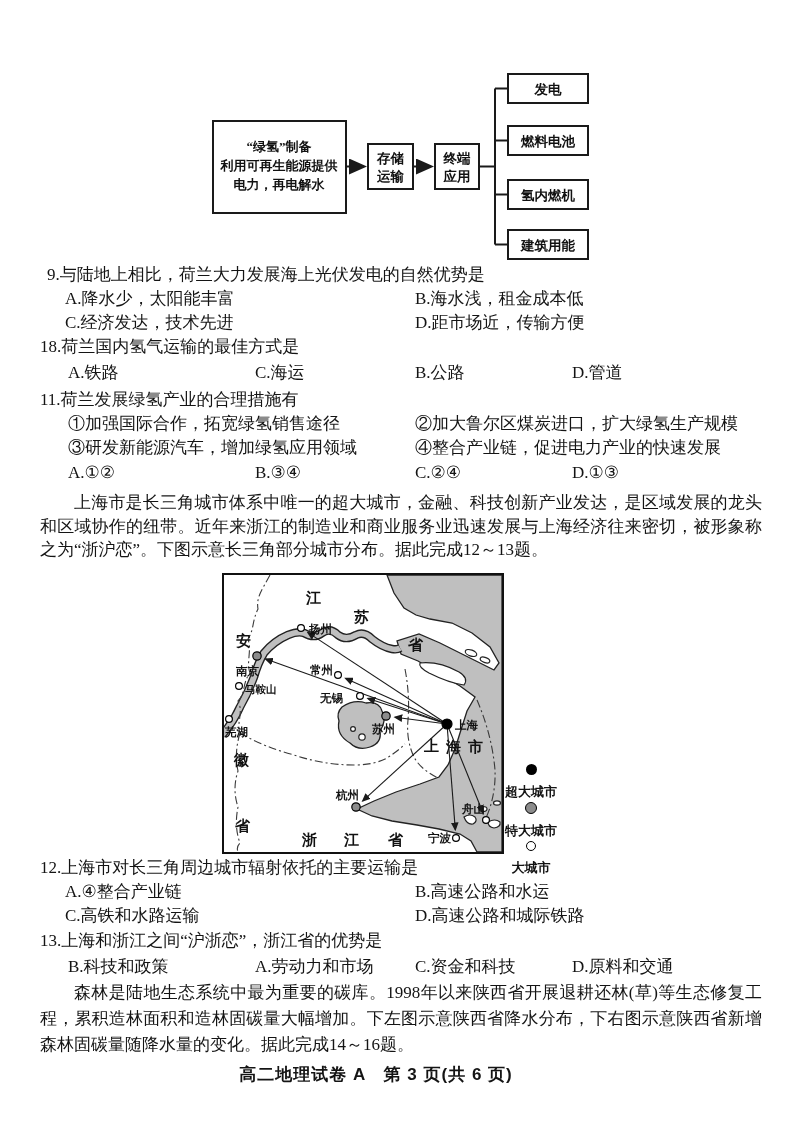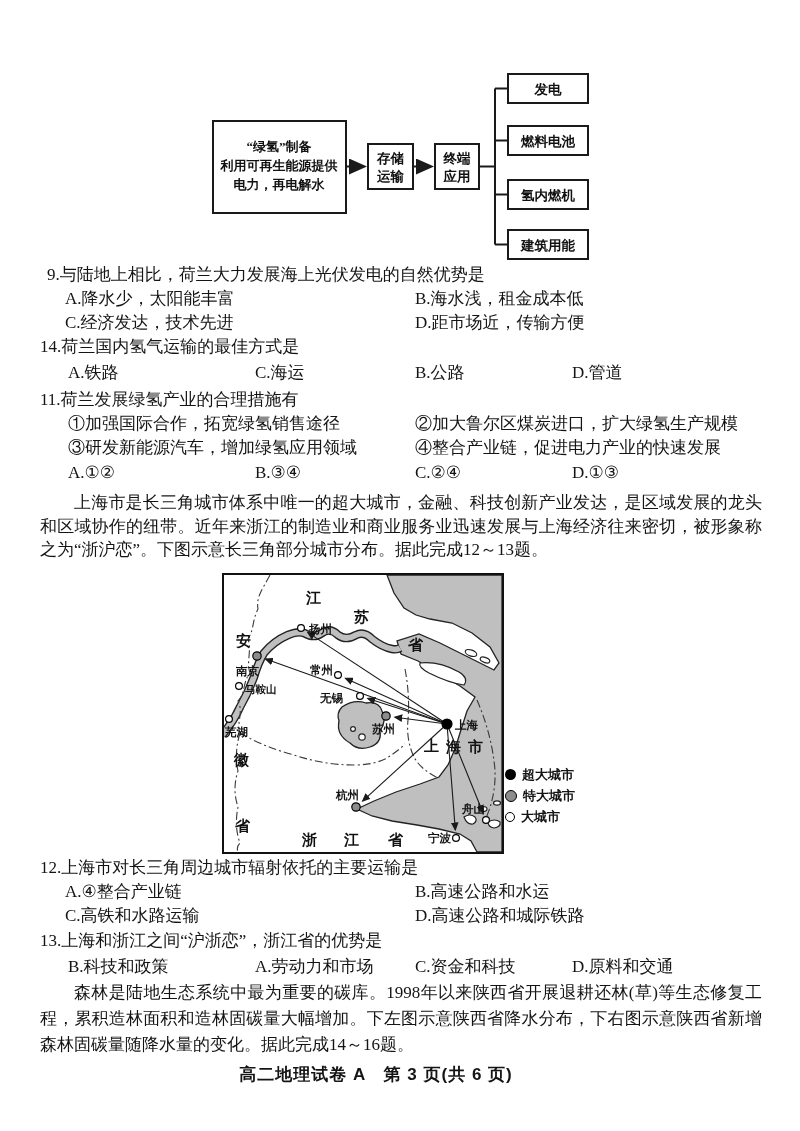--- a/index.html
+++ b/index.html
@@ -26,21 +26,21 @@
   .water{fill:#bfbfbf;stroke:#222;stroke-width:1.3;}
   .island{fill:#ffffff;stroke:#222;stroke-width:1.2;}
   .border-dd{fill:none;stroke:#3a3a3a;stroke-width:1.1;stroke-dasharray:8 3 2 3;}
   .river-outer{fill:none;stroke:#222;stroke-width:8.5;}
   .river-inner{fill:none;stroke:#bfbfbf;stroke-width:5.8;}
   .arrow{stroke:#1a1a1a;stroke-width:1.1;}
   .prov{font-family:"Liberation Serif","DejaVu Serif",serif;font-weight:bold;fill:#111;}
   .citylab{font-family:"Liberation Serif","DejaVu Serif",serif;font-weight:bold;fill:#111;}
   .legend{position:absolute;font-size:13px;font-weight:bold;line-height:21px;
           font-family:"Liberation Serif","DejaVu Serif",serif;}
-  .legend .row{display:flex;align-items:center;gap:6px;}
+  .legend .row{display:flex;align-items:center;gap:6px;flex-direction:column;}
   .sym{display:inline-block;border-radius:50%;}
   .sym.mega{width:11px;height:11px;background:#000;}
   .sym.extra{width:10px;height:10px;background:#8c8c8c;border:1.5px solid #000;}
   .sym.large{width:8px;height:8px;background:#fff;border:1.5px solid #000;}
 </style>
 </head>
 <body>
 
 <div class="page">
 
@@ -84,21 +84,21 @@
   </div>
 
   <div class="abs stem" style="top:263px;padding-left:7px;">9.与陆地上相比，荷兰大力发展海上光伏发电的自然优势是</div>
   <div class="abs opts2" style="top:287px;">
     <span>A.降水少，太阳能丰富</span>
     <span>B.海水浅，租金成本低</span>
     <span>C.经济发达，技术先进</span>
     <span>D.距市场近，传输方便</span>
   </div>
 
-  <div class="abs stem" style="top:335px;">14.荷兰国内氢气运输的最佳方式是</div>
+  <div class="abs stem" style="top:335px;">18.荷兰国内氢气运输的最佳方式是</div>
   <div class="abs opts4" style="top:361px;">
     <span>A.铁路</span>
     <span>C.海运</span>
     <span>B.公路</span>
     <span>D.管道</span>
   </div>
 
   <div class="abs stem" style="top:388px;">11.荷兰发展绿氢产业的合理措施有</div>
   <div class="abs items2" style="top:412px;">
     <span>①加强国际合作，拓宽绿氢销售途径</span>

